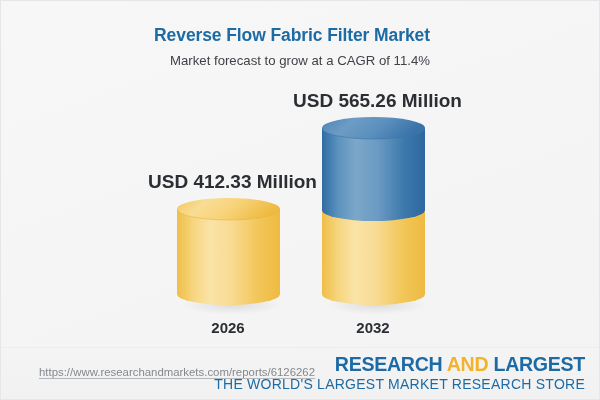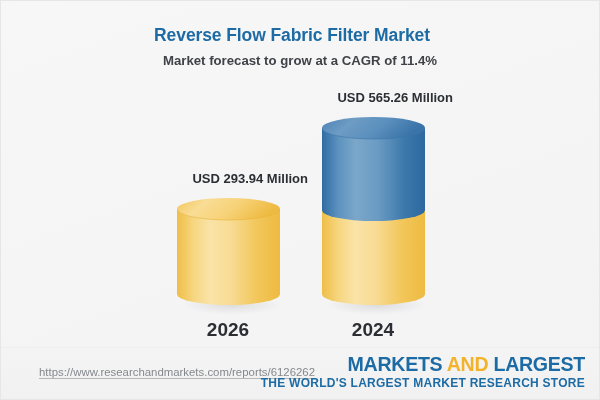--- a/index.html
+++ b/index.html
@@ -33,21 +33,21 @@
     color: #1d6ba4;
     letter-spacing: -0.1px;
   }
   .chart-subtitle {
     position: absolute;
     left: 0;
     right: 0;
     top: 52px;
     text-align: center;
     font-size: 13.2px;
-    font-weight: bold;
+    font-weight: normal;
     color: #3f4347;
   }
   
   .plot {
     position: absolute;
     left: 0;
     top: 0;
     width: 600px;
     height: 348px;
   }
@@ -56,38 +56,38 @@
     width: 160px;
   }
   .bar-group.first { left: 147px; top: 170px; }
   .bar-group.second { left: 292px; top: 89px; }
 
   .bar-label {
     position: absolute;
     left: 0;
     right: 0;
     top: 0;
-    text-align: right;
-    font-size: 13px;
+    text-align: left;
+    font-size: 19px;
     font-weight: bold;
     color: #2b2f33;
     white-space: nowrap;
   }
   .cyl-wrap {
     position: absolute;
     left: 28.5px;
     top: 27px;
   }
   .cyl-wrap svg { display: block; }
 
   .axis-label {
     position: absolute;
     text-align: center;
     width: 160px;
-    font-size: 19px;
+    font-size: 15px;
     font-weight: bold;
     color: #2b2f33;
   }
   .axis-label.first { left: 147px; top: 318px; }
   .axis-label.second { left: 292px; top: 318px; }
 
   
   .footer {
     position: absolute;
     left: 0;
@@ -118,39 +118,39 @@
     font-size: 19.6px;
     font-weight: bold;
     letter-spacing: -0.3px;
     line-height: 1.08;
     white-space: nowrap;
   }
   .brand-main .bw { color: #1d6ba4; }
   .brand-main .and { color: #f2b229; text-align: right; }
   .brand-tag {
     margin-top: 1px;
-    font-size: 12px;
-    font-weight: bold;
+    font-size: 14px;
+    font-weight: normal;
     color: #1d6ba4;
     letter-spacing: 0.25px;
     white-space: nowrap;
   }
 </style>
 </head>
 <body>
 
 <div class="infographic">
 
   <div class="chart-title">Reverse Flow Fabric Filter Market</div>
   <div class="chart-subtitle">Market forecast to grow at a CAGR of 11.4%</div>
 
   <div class="plot">
 
     <div class="bar-group first">
-      <div class="bar-label">USD 293.94 Million</div>
+      <div class="bar-label">USD 412.33 Million</div>
       <div class="cyl-wrap">
         <svg width="103" height="118" viewBox="0 0 103 118" xmlns="http://www.w3.org/2000/svg">
           <defs>
             <linearGradient id="yBody" x1="0" y1="0" x2="1" y2="0">
               <stop offset="0%" stop-color="#efbe48"></stop>
               <stop offset="16%" stop-color="#f6d67f"></stop>
               <stop offset="32%" stop-color="#fae3a8"></stop>
               <stop offset="52%" stop-color="#f8dc94"></stop>
               <stop offset="78%" stop-color="#f2c659"></stop>
               <stop offset="100%" stop-color="#eebb42"></stop>
@@ -217,24 +217,24 @@
             <rect x="0" y="93" width="103" height="106" fill="url(#yBody2)"></rect>
             <path d="M0,93 A51.5,11 0 0 0 103,93 L103,85 L0,85 Z" fill="url(#bBody)"></path>
           </g>
           <ellipse cx="51.5" cy="11" rx="51.5" ry="11" fill="url(#bTop)"></ellipse>
           <path d="M0,11 A51.5,11 0 0 0 103,11" fill="none" stroke="#3d77a9" stroke-opacity="0.6" stroke-width="1"></path>
         </svg>
       </div>
     </div>
 
     <div class="axis-label first">2026</div>
-    <div class="axis-label second">2024</div>
+    <div class="axis-label second">2032</div>
   </div>
 
   <div class="footer">
     <a class="footer-url" href="#">https://www.researchandmarkets.com/reports/6126262</a>
     <div class="brand">
-      <div class="brand-main"><span class="bw">MARKETS </span><span class="and">AND</span><span class="bw"> LARGEST</span></div>
+      <div class="brand-main"><span class="bw">RESEARCH </span><span class="and">AND</span><span class="bw"> LARGEST</span></div>
       <div class="brand-tag">THE WORLD'S LARGEST MARKET RESEARCH STORE</div>
     </div>
   </div>
 
 </div>
 
 </body></html>

